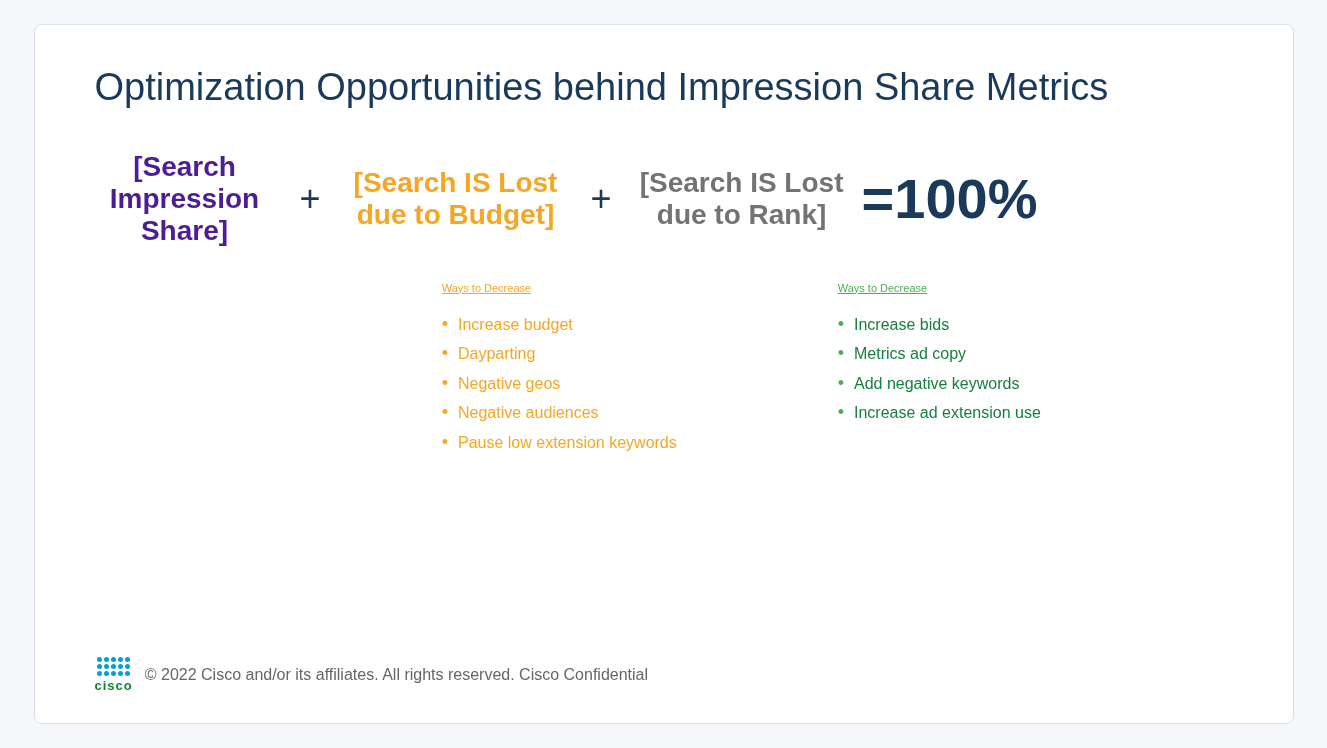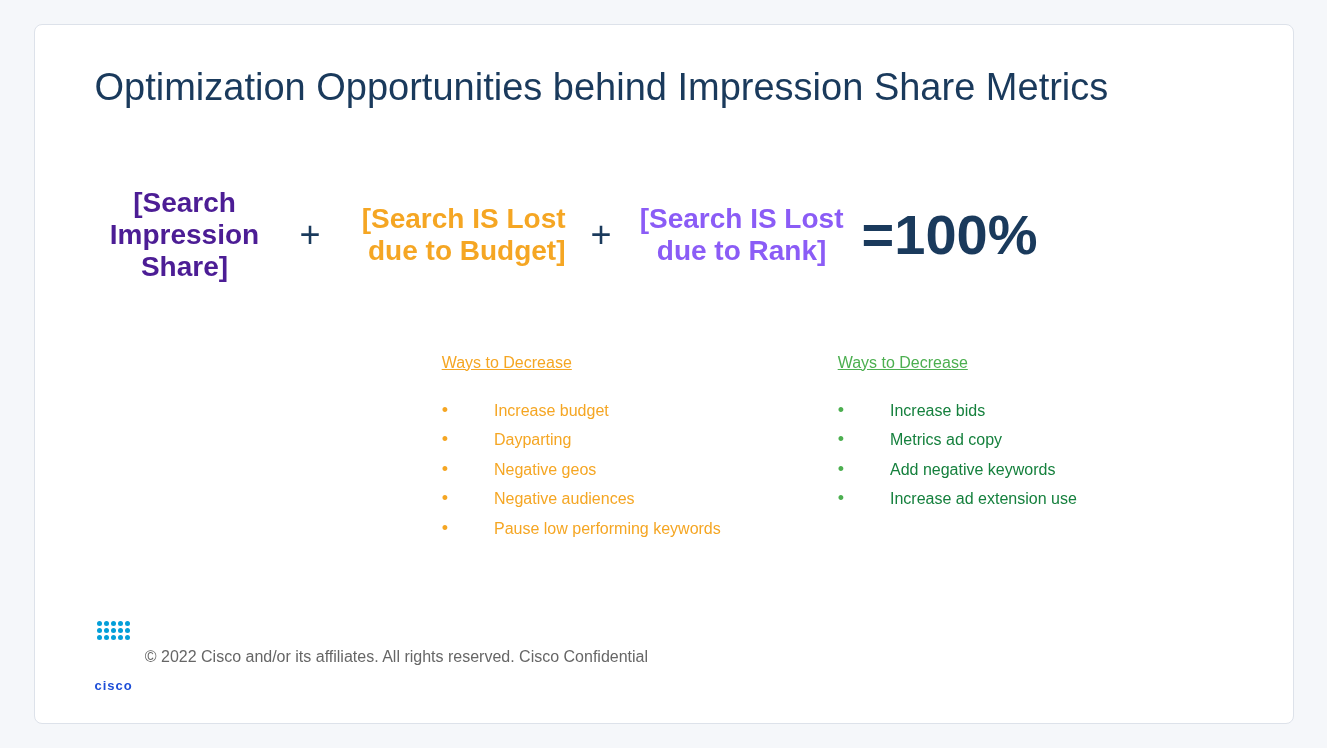--- a/index.html
+++ b/index.html
@@ -1,15 +1,15 @@
 <!DOCTYPE html>
 <html><head>
   <meta charset="utf-8">
   <style>
-    * { margin: 0; padding: 0; box-sizing: border-box; gap: 36px; }
+    * { margin: 0; padding: 0; box-sizing: border-box; }
     body {
       width: 1327px;
       height: 748px;
       background: #f5f7fa;
       display: flex;
       align-items: center;
       justify-content: center;
       font-family: 'Arial', sans-serif;
       overflow: hidden;
     }
@@ -37,21 +37,21 @@
       gap: 10px;
       margin-bottom: 30px;
     }
     .formula-term {
       font-size: 28px;
       font-weight: 700;
       text-align: center;
     }
     .term-blue { color: #4c1d95; }
     .term-orange { color: #f5a623; }
-    .term-green { color: #8b5cf6; }
+    .term-green { color: #737373; }
     .plus-sign {
       font-size: 36px;
       color: #1a3a5c;
       font-weight: 400;
       margin: 0 15px;
       align-self: center;
     }
     .equals-100 {
       font-size: 56px;
       color: #1a3a5c;
@@ -75,23 +75,23 @@
     }
     .detail-col-budget {
       flex: 1.2;
       padding-left: 30px;
     }
     .detail-col-rank {
       flex: 1.3;
       padding-left: 30px;
     }
     .ways-heading {
-      font-size: 16px;
+      font-size: 11px;
       text-decoration: underline;
-      margin-bottom: 28px;
+      margin-bottom: 20px;
       font-weight: 400;
     }
     .ways-orange { color: #f5a623; }
     .ways-green { color: #4caf50; }
     .bullet-list {
       list-style: none;
       padding: 0;
     }
     .bullet-list li {
       font-size: 16px;
@@ -131,41 +131,41 @@
     }
     .dot {
       width: 5px;
       height: 5px;
       border-radius: 50%;
       background: #049fd9;
     }
     .cisco-text-logo {
       font-size: 13px;
       font-weight: 700;
-      color: #1d4ed8;
+      color: #15803d;
       letter-spacing: 1px;
     }
     .footer-text {
       font-size: 16px;
       color: #666;
     }
     .spacer-col {
       flex: 1.1;
     }
   </style>
 </head>
 <body>
 
 <div class="slide">
   <h1 class="slide-title">Optimization Opportunities behind Impression Share Metrics</h1>
 
   <div class="formula-row">
     <span class="formula-term term-blue" style="width:180px;">[Search Impression Share]</span>
     <span class="plus-sign">+</span>
-    <span class="formula-term term-orange" style="width:220px;text-align:right;">[Search IS Lost due to Budget]</span>
+    <span class="formula-term term-orange" style="width:220px;">[Search IS Lost due to Budget]</span>
     <span class="plus-sign">+</span>
     <span class="formula-term term-green" style="width:210px;">[Search IS Lost due to Rank]</span>
     <span class="equals-100">=100%</span>
   </div>
 
   <div class="details-row">
 
     <div class="spacer-col"></div>
 
     <div class="detail-col detail-col-budget">
@@ -177,21 +177,21 @@
         <li>
             <span>Dayparting</span>
           </li>
         <li>
             <span>Negative geos</span>
           </li>
         <li>
             <span>Negative audiences</span>
           </li>
         <li>
-            <span>Pause low performing keywords</span>
+            <span>Pause low extension keywords</span>
           </li>
       </ul>
     </div>
 
     <div class="detail-col detail-col-rank">
       <div class="ways-heading ways-green">Ways to Decrease</div>
       <ul class="bullet-list bullet-green">
         <li>
             <span>Increase bids</span>
           </li>

